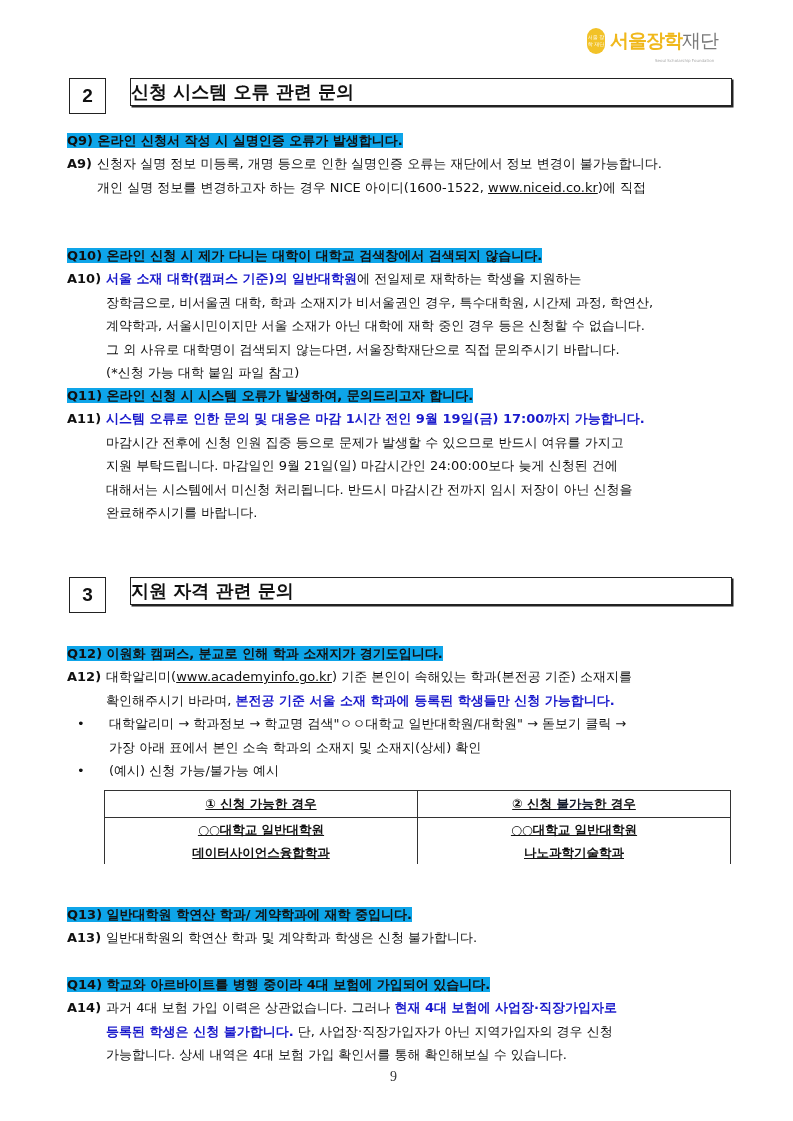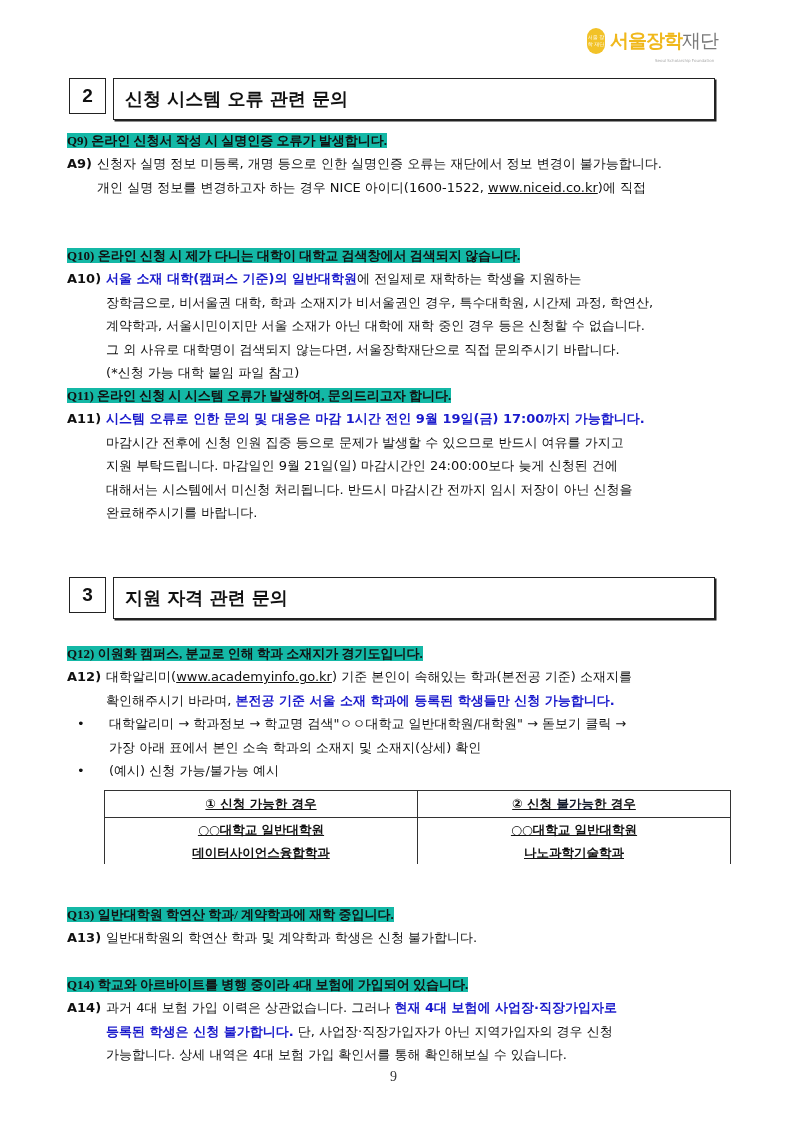--- a/index.html
+++ b/index.html
@@ -9,26 +9,26 @@
   .logo-badge { width: 18px; height: 26px; border-radius: 9px; background: #f2c228; color: #fff;
                 font-size: 5px; line-height: 7px; text-align: center; display: flex; align-items: center; justify-content: center; }
   .logo-text { margin-left: 5px; font-size: 19px; font-weight: bold; letter-spacing: -1px; }
   .logo-text .c1 { color: #f0b81c; }
   .logo-text .c2 { color: #7a7a7a; font-weight: normal; }
   .logo-sub { position: absolute; left: 655px; top: 58px; font-size: 4px; color: #aaa; white-space: nowrap; }
 
   .section-header { position: absolute; left: 69px; display: flex; height: 36px; }
   .section-num { width: 35px; height: 34px; border: 1.5px solid #222; display: flex; align-items: center; justify-content: center;
                  font-size: 19px; font-weight: bold; font-family: "Liberation Sans", sans-serif; }
-  .section-title { margin-left: 7px; width: 602px; height: 42px; border: 1.5px solid #222; box-shadow: 1.5px 1.5px 0 #222;
-                   display: flex; align-items: center; padding-left: 11px; font-size: 18px; font-weight: bold; box-sizing: border-box; }
+  .section-title { margin-left: 24px; width: 602px; height: 28px; border: 1.5px solid #222; box-shadow: 1.5px 1.5px 0 #222;
+                   display: flex; align-items: center; font-size: 18px; font-weight: bold; box-sizing: border-box; }
 
   .qa { position: absolute; left: 67px; width: 660px; font-size: 13px; line-height: 23.4px; }
   .q { font-weight: bold; }
-  .q span.hl { background: #14b8a6; font-family: Liberation Serif, serif; }
+  .q span.hl { background: #0ea5e9; }
   .a { display: flex; }
   .a .lbl { font-weight: bold; white-space: nowrap; padding-right: 5px; }
   .a .body { flex: 1; }
   .blue { color: #1a1acc; font-weight: bold; }
   .bold { font-weight: normal; }
   .link { text-decoration: underline; color: #111; }
   .indent { padding-left: 38px; }
   .bullet { padding-left: 22px; position: relative; }
   .bullet::before { content: "•"; position: absolute; left: 10px; }
 

